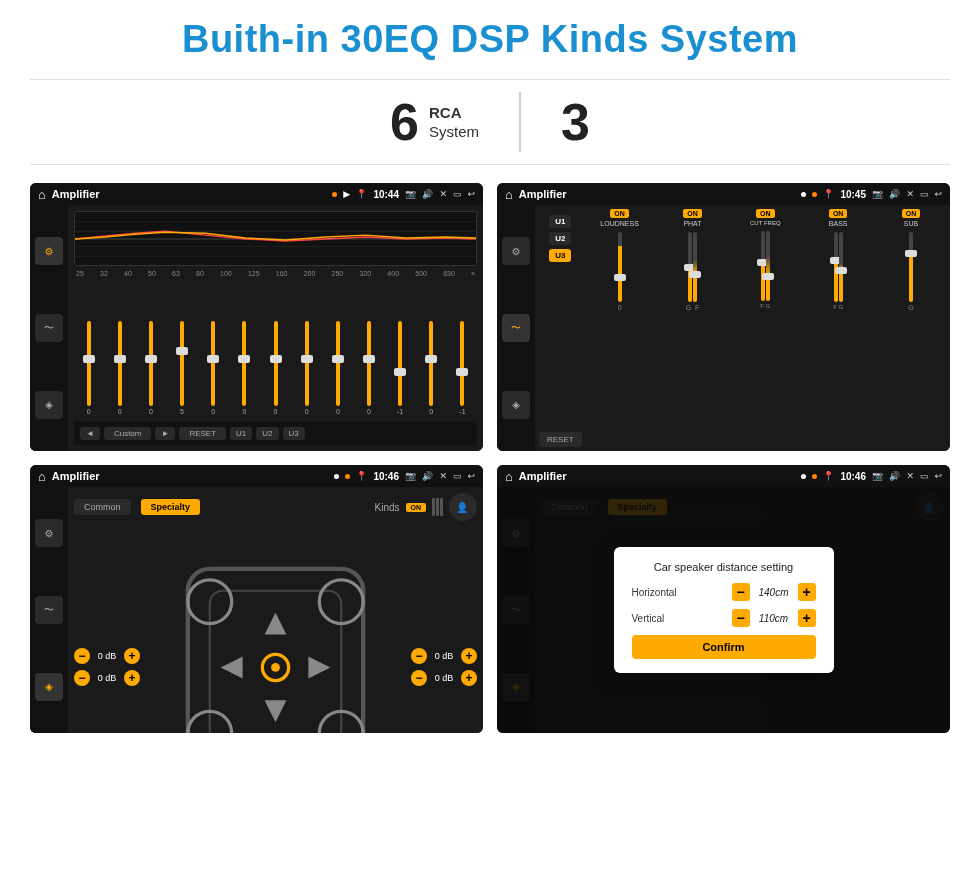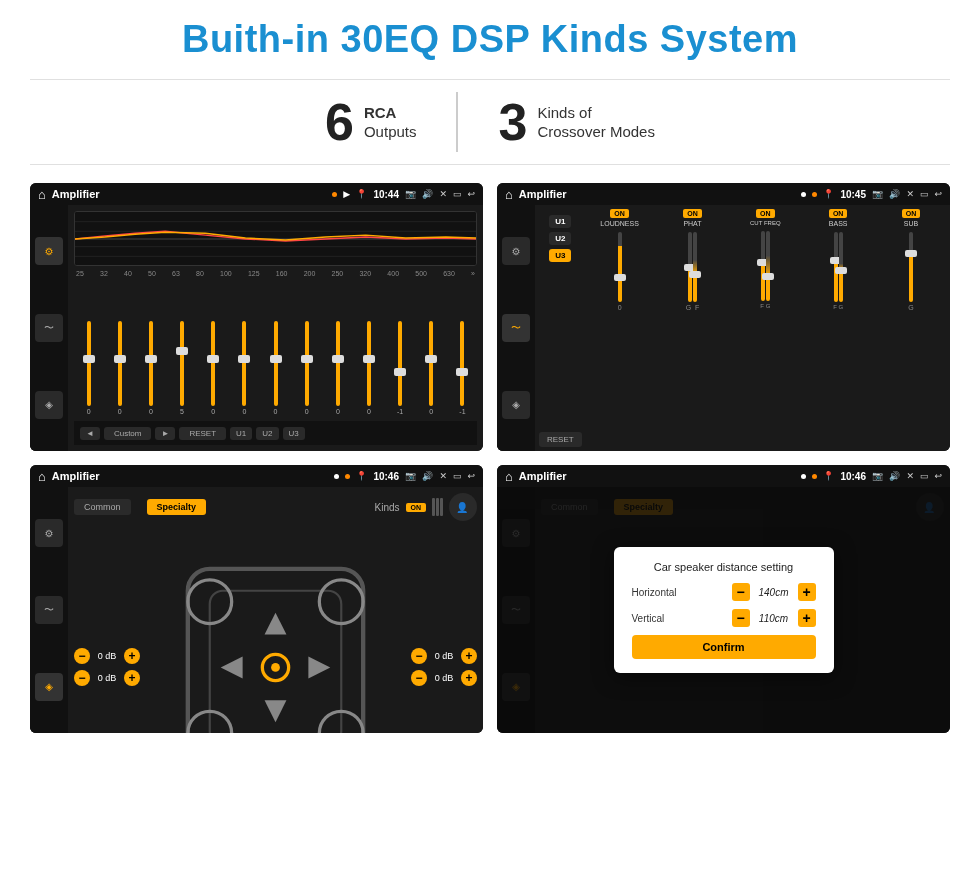--- a/index.html
+++ b/index.html
@@ -310,21 +310,21 @@
     .fader-main {
       flex: 1;
       padding: 6px;
       display: flex;
       flex-direction: column;
       gap: 4px;
     }
 
     .fader-tabs {
       display: flex;
-      gap: 16px;
+      gap: 10px;
       align-items: center;
     }
 
     .fader-tab {
       background: #2a2a2a;
       color: #aaa;
       font-size: 9px;
       padding: 3px 10px;
       border-radius: 3px;
     }
@@ -492,31 +492,27 @@
 
 <div class="page-wrapper">
 
   <div class="main-title">Buith-in 30EQ DSP Kinds System</div>
 
   <div class="stats-row">
     <div class="stat-item">
       <span class="stat-number">6</span>
       <span class="stat-label">
         <strong>RCA</strong><br>
-        <span>Outputs</span>
+        <span>System</span>
       </span>
     </div>
     <div class="stat-divider"></div>
     <div class="stat-divider"></div>
     <div class="stat-item">
       <span class="stat-number">3</span>
-      <span class="stat-label">
-        <span>Kinds of</span><br>
-        <span>Crossover Modes</span>
-      </span>
     </div>
   </div>
 
   <div class="screens-grid">
 
     <div class="screen-container">
       <div class="status-bar">
         <span class="home-icon">⌂</span>
         <span class="app-name">Amplifier</span>
         <span class="status-dot"></span>

